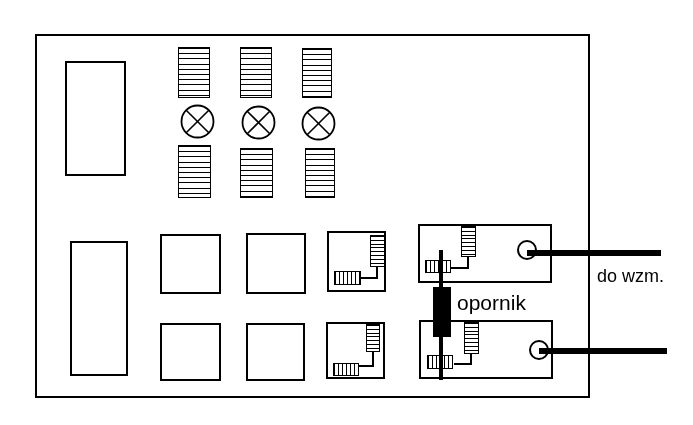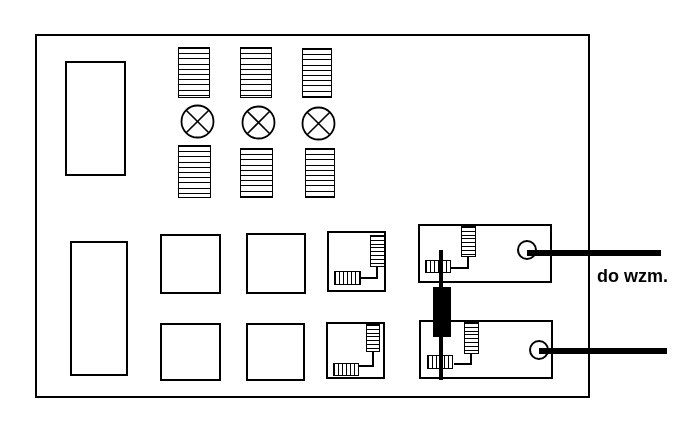--- a/index.html
+++ b/index.html
@@ -57,21 +57,21 @@
   
   .jack{width:20px;height:20px;border:2px solid #000;border-radius:50%;background:#fff;}
   
   .wire{background:#000;}
   .wireTop{left:527px;top:250px;width:134px;height:6px;}
   .wireBot{left:539px;top:348px;width:128px;height:6px;}
   .lead{left:439px;top:250px;width:4px;height:130px;background:#000;}
   .rbody{left:433px;top:287px;width:18px;height:50px;background:#000;}
   
   .lblOpornik{left:457px;top:291px;font-size:21px;line-height:24px;white-space:nowrap;}
-  .lblOut{left:597px;top:266px;font-size:18px;font-weight:bold;line-height:20px;white-space:nowrap;}
+  .lblOut{left:597px;top:266px;font-size:18px;font-weight:normal;line-height:20px;white-space:nowrap;}
 </style>
 </head>
 <body>
 
 <div class="canvas">
 
   <div class="abs board"></div>
 
   <div class="abs outline2 ltr"></div>
   <div class="abs outline2 lbr"></div>
@@ -134,17 +134,18 @@
     <div class="abs conn" style="left:33px;top:41px;width:18px;height:2px;"></div>
     <div class="abs jack" style="left:108px;top:18px;"></div>
   </div>
 
   <div class="abs lead"></div>
   <div class="abs rbody"></div>
 
   <div class="abs wire wireTop"></div>
   <div class="abs wire wireBot"></div>
 
+  <div class="abs lblOpornik">opornik</div>
   <div class="abs lblOut">
     <div>do wzm.</div>
   </div>
 
 </div>
 
 </body></html>

